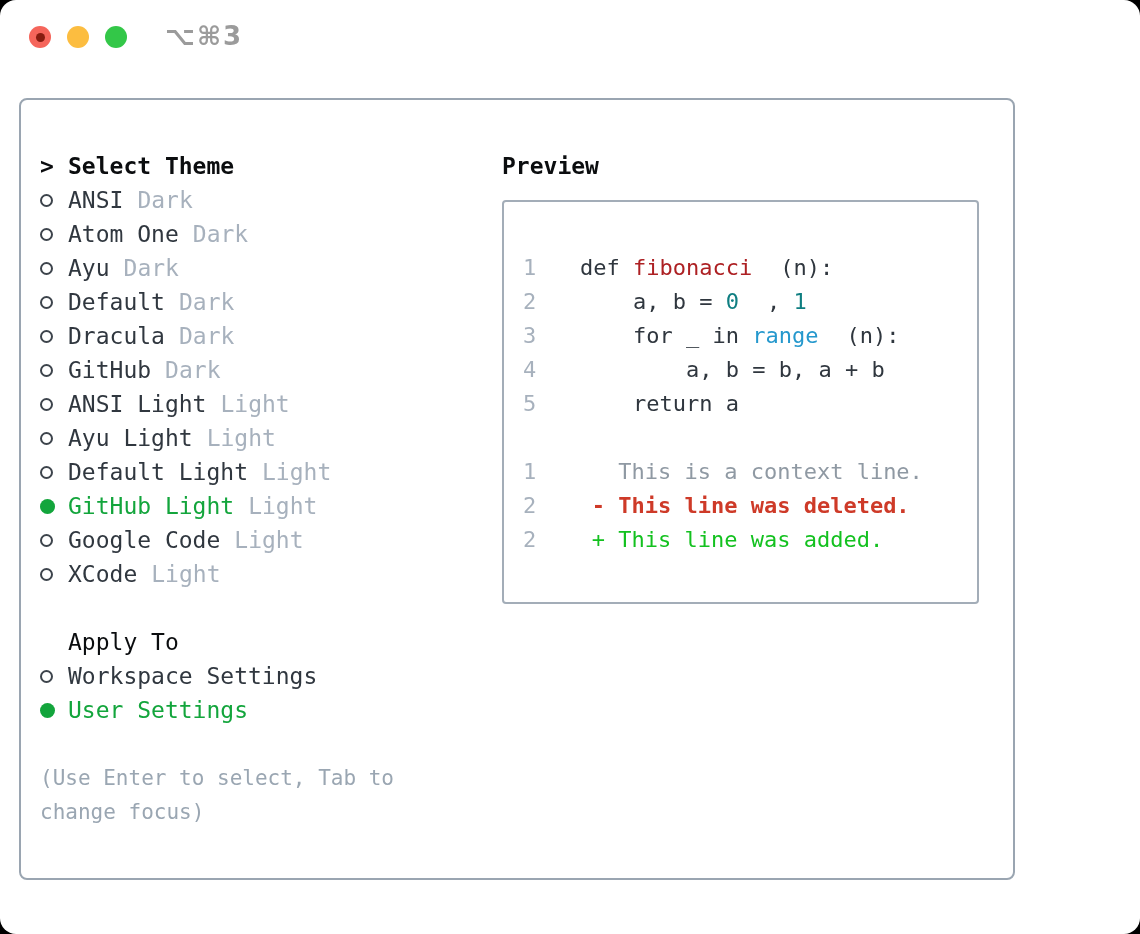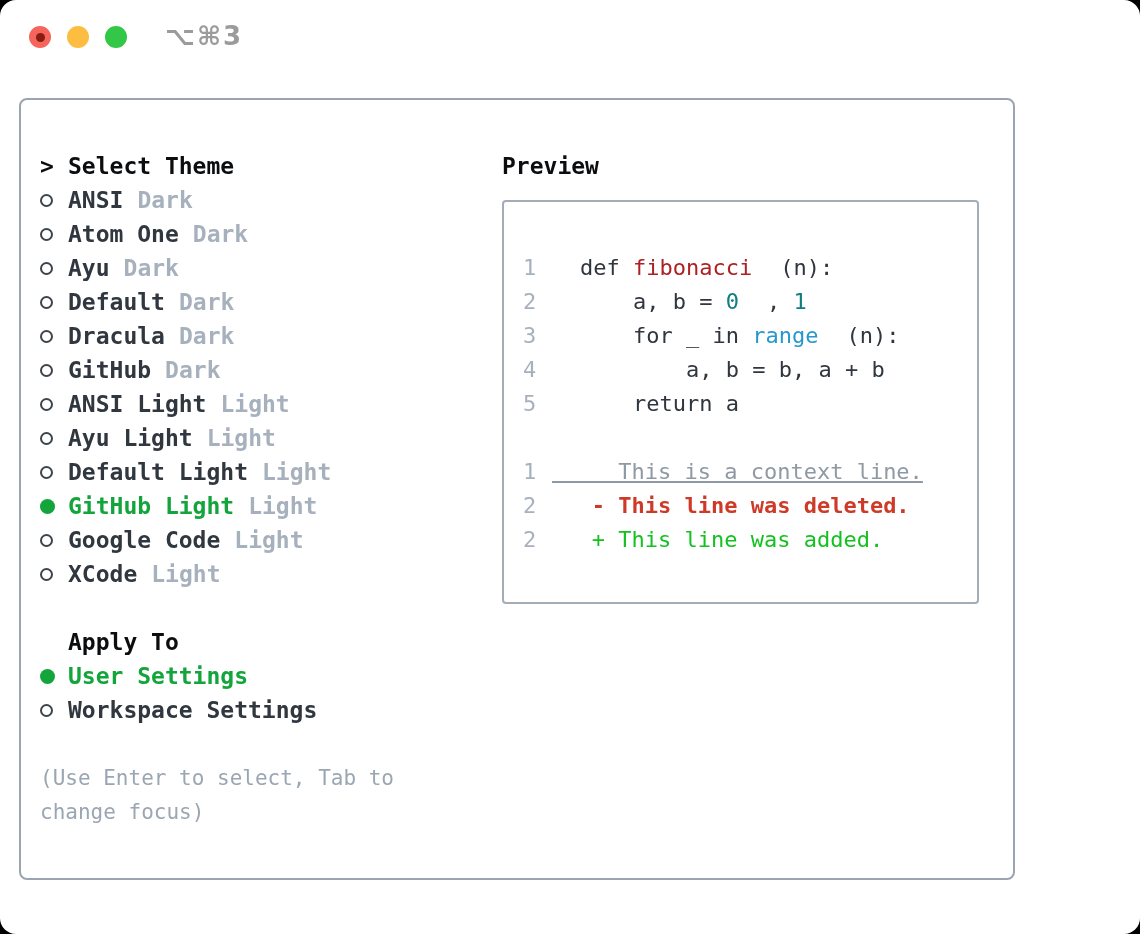--- a/index.html
+++ b/index.html
@@ -27,21 +27,21 @@
   
   .panel {
     position:absolute; left:19px; top:98px; width:996px; height:782px;
     border:2px solid var(--panel_border); border-radius:8px;
     padding:49px 0 0 19px; background:var(--window_bg);
   }
   .cols { display:flex; }
   .left-col { width:462px; flex:none; }
   .right-col { flex:1; }
 
-  .row { display:flex; align-items:center; height:34px; font-size:23px; color:var(--text_primary);font-weight:bold; }
+  .row { display:flex; align-items:center; height:34px; font-size:23px; color:var(--text_primary); }
   .marker-col { width:28px; flex:none; display:flex; align-items:center; }
   .radio { width:13px; height:13px; border:2px solid var(--marker_outline); border-radius:50%; }
   .radio.sel { width:15px; height:15px; border:none; background:var(--selected_green); }
   .header-row { font-weight:bold; color:var(--header_text); }
   .prompt { font-weight:bold; color:var(--header_text); }
   .green-text { color:var(--selected_green); }
   .tag { color:var(--tag_text); margin-left:14px; }
   .apply-header { margin-top:34px; color:var(--header_text); }
   .hint { margin-top:34px; width:424px; font-size:21px; line-height:34px; color:var(--hint_text); }
 
@@ -50,21 +50,21 @@
     margin-top:17px; width:477px; height:404px;
     border:2px solid var(--preview_border); border-radius:4px;
     padding:49px 0 0 19px;
   }
   .pline { display:flex; height:34px; font-size:22px; line-height:34px; white-space:pre; }
   .lnum { width:29px; flex:none; color:var(--line_number); }
   .tok-code    { color:var(--code_text);margin-left:28px; }
   .tok-func    { color:var(--func_red); }
   .tok-num     { color:var(--number_teal); }
   .tok-builtin { color:var(--builtin_blue); }
-  .tok-context { color:var(--context_gray);text-decoration:underline; }
+  .tok-context { color:var(--context_gray); }
   .tok-deleted { color:var(--deleted_red);font-weight:bold; }
   .tok-added   { color:var(--added_green); }
 </style>
 </head>
 <body>
 
 <div class="window">
 
   <div class="titlebar">
     <div class="light light-red"></div>
@@ -170,29 +170,29 @@
           </div>
 
         <div class="row apply-header">
           <span class="marker-col"></span>
           <span>Apply To</span>
         </div>
 
         <div>
             <div class="row">
               <span class="marker-col">
+                <span class="radio"></span>
+              </span>
+              <span>Workspace Settings</span>
+            </div>
+            <div class="row">
+              <span class="marker-col">
                 <span class="radio sel"></span>
               </span>
               <span class="green-text">User Settings</span>
-            </div>
-            <div class="row">
-              <span class="marker-col">
-                <span class="radio"></span>
-              </span>
-              <span>Workspace Settings</span>
             </div>
           </div>
 
         <div class="hint">(Use Enter to select, Tab to change focus)</div>
       </div>
 
       <div class="right-col">
         <div class="row header-row">
           <span>Preview</span>
         </div>

